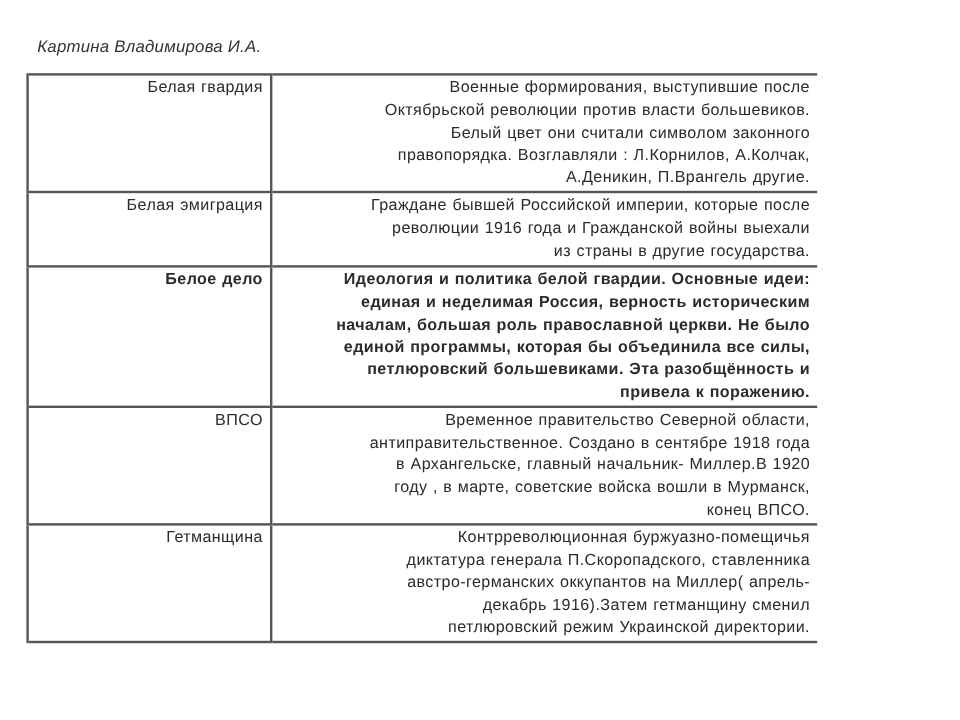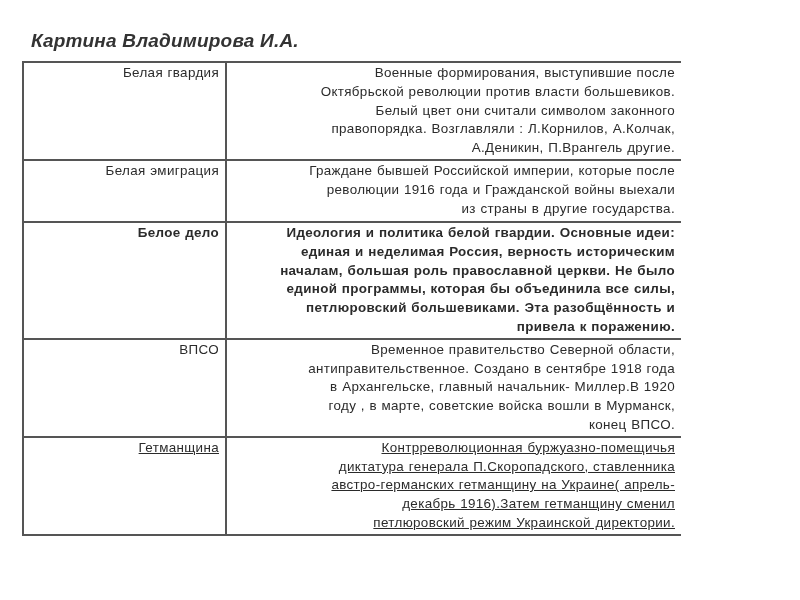--- a/index.html
+++ b/index.html
@@ -1,25 +1,25 @@
 <!DOCTYPE html>
 <html><head>
 <meta charset="utf-8">
 <style>
   html, body { margin:0; padding:0; background:#ffffff; }
   body { width:800px; height:600px; position:relative; overflow:hidden;
          font-family:"Liberation Sans", "DejaVu Sans", sans-serif; color:#2a2a2a; }
-  .title { position:absolute; left:31px; top:30px; font-style:italic; font-size:19px;
-           color:#333; letter-spacing:0.2px;font-weight:bold; }
+  .title { position:absolute; left:31px; top:30px; font-style:italic; font-size:14px;
+           color:#333; letter-spacing:0.2px; }
   table.terms { position:absolute; left:22px; top:61px; width:659px; border-collapse:collapse;
                 table-layout:fixed; }
   table.terms td { vertical-align:top; font-size:13.4px; line-height:18.8px; padding:1px 6px 1px 8px;
                    letter-spacing:0.35px; word-spacing:0.5px; color:#2b2b2b; }
   table.terms tr { border-top:2px solid #555;text-align:right; }
-  table.terms tr:last-child { border-bottom:2px solid #555;text-decoration:underline; }
+  table.terms tr:last-child { border-bottom:2px solid #555; }
   td.term { width:187px; border-left:2px solid #555; border-right:2px solid #555; }
   td.def { }
   td.def span { display:block; }
   .r0 td { height:92px; }
   .r1 td { height:58px; }
   .r2 td { height:110px;font-weight:bold; }
   .r3 td { height:91px; }
   .r4 td { height:35px; }
   .r5 td { height:92px; }
 </style>
@@ -67,19 +67,19 @@
       <span>в Архангельске, главный начальник- Миллер.В 1920</span>
       <span>году , в марте, советские войска вошли в Мурманск,</span>
       <span>конец ВПСО.</span>
     </td>
   </tr>
   <tr class="r5">
     <td class="term">Гетманщина</td>
     <td class="def">
       <span>Контрреволюционная буржуазно-помещичья</span>
       <span>диктатура генерала П.Скоропадского, ставленника</span>
-      <span>австро-германских гетманщину на Украине( апрель-</span>
+      <span>австро-германских оккупантов на Миллер( апрель-</span>
       <span>декабрь 1916).Затем гетманщину сменил</span>
       <span>петлюровский режим Украинской директории.</span>
     </td>
   </tr>
 </tbody>
   </table>
 
 </body></html>

